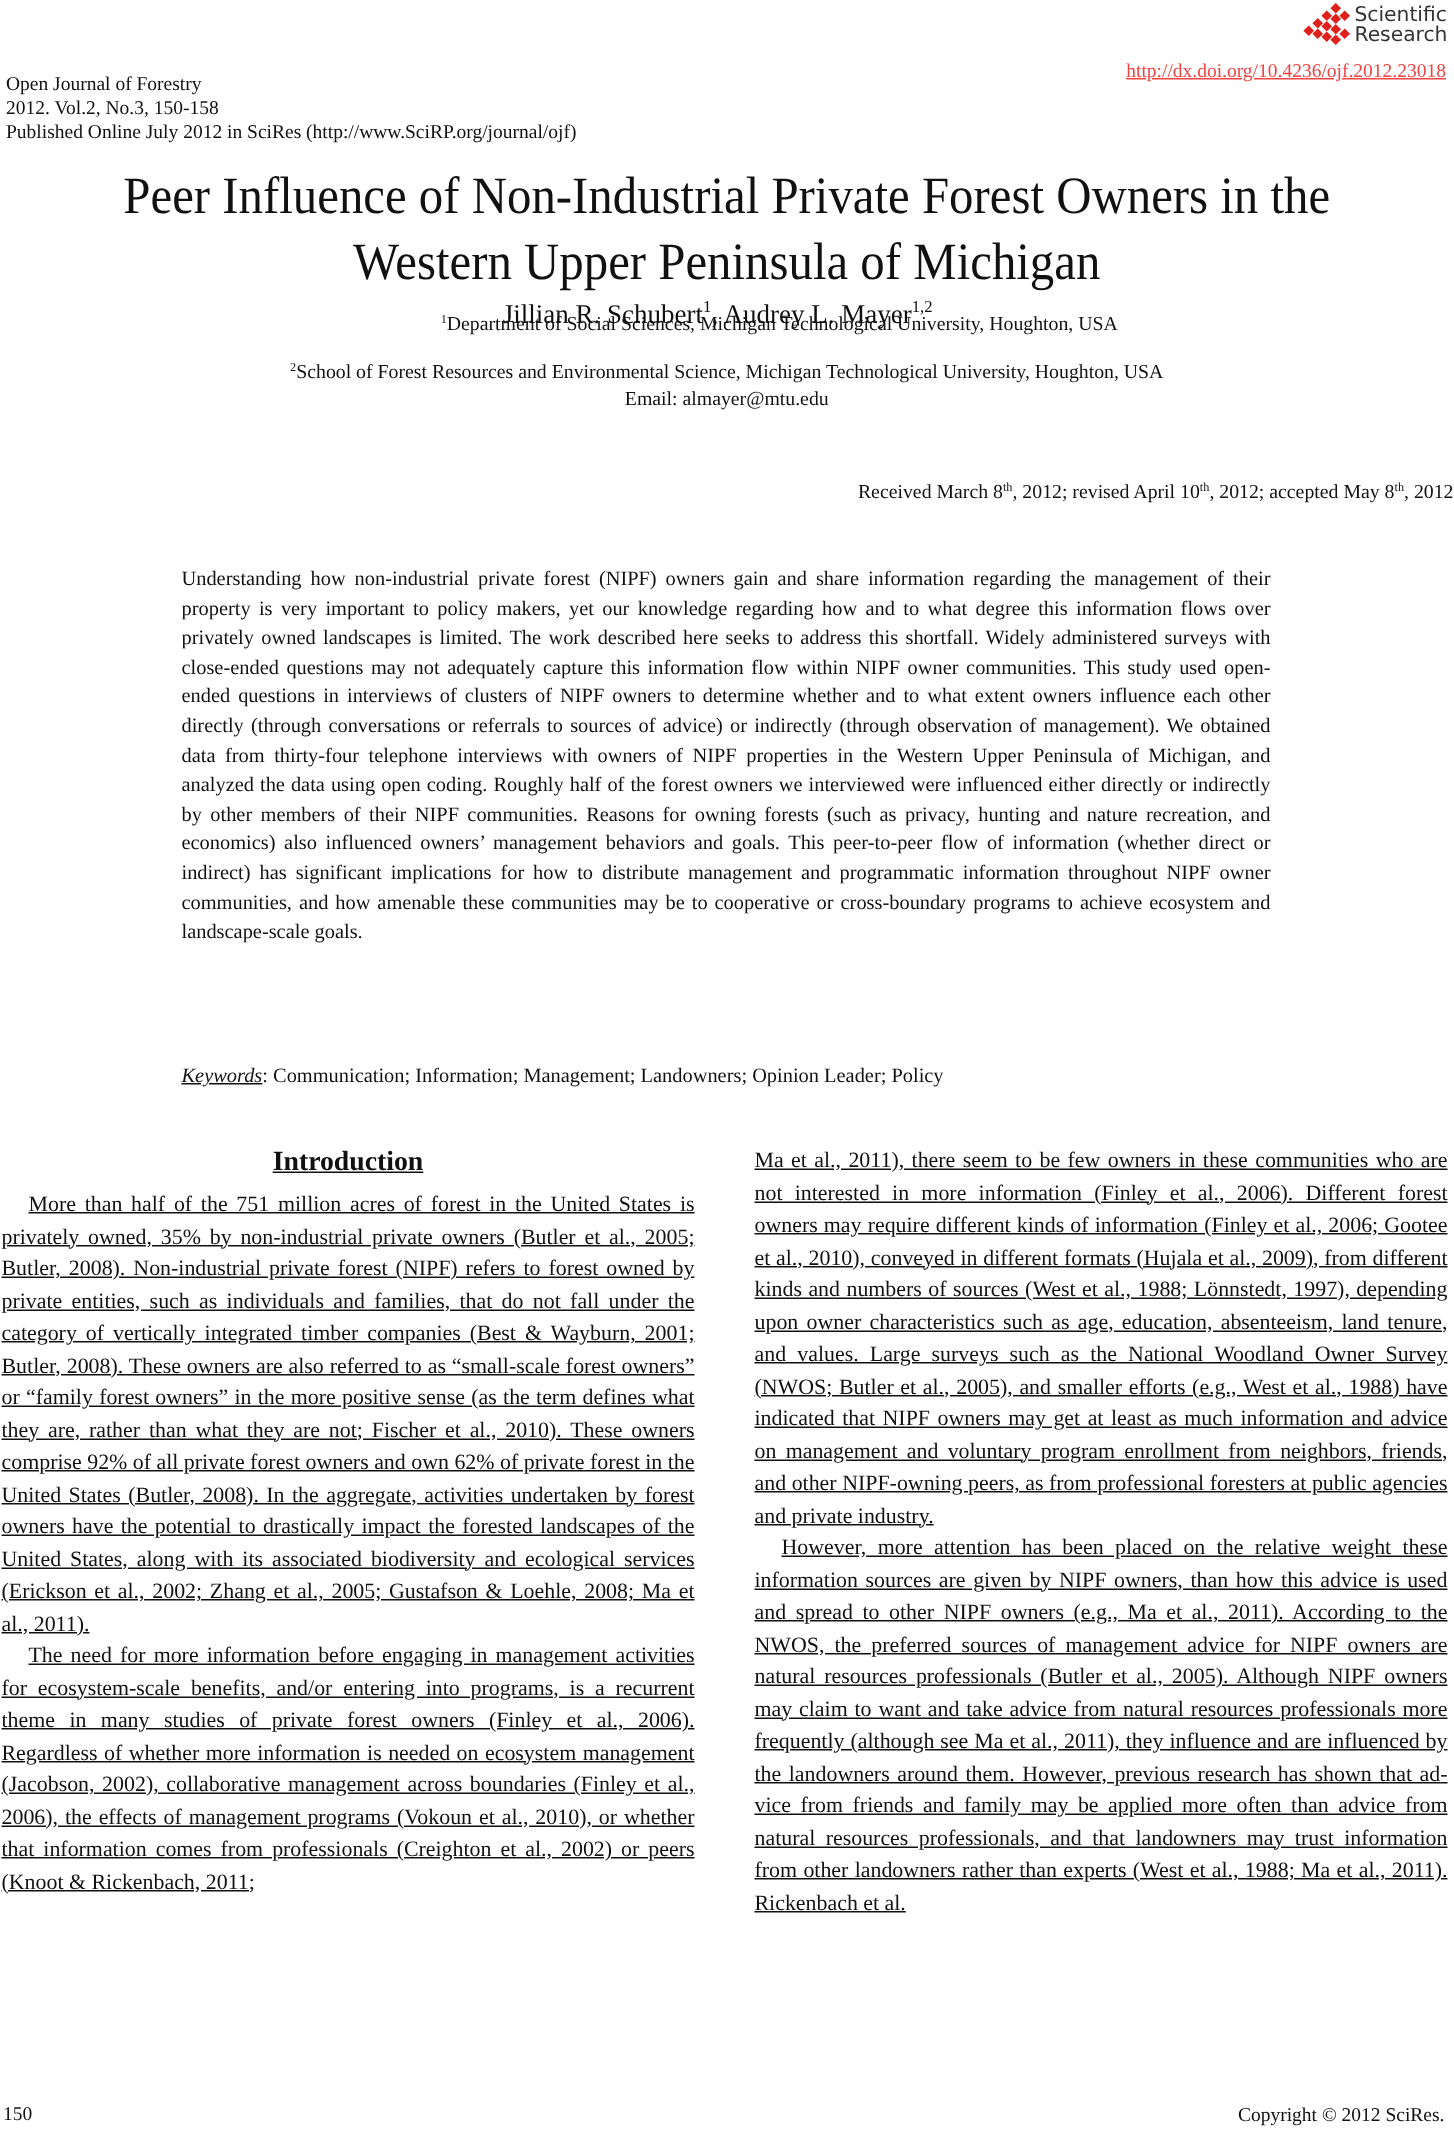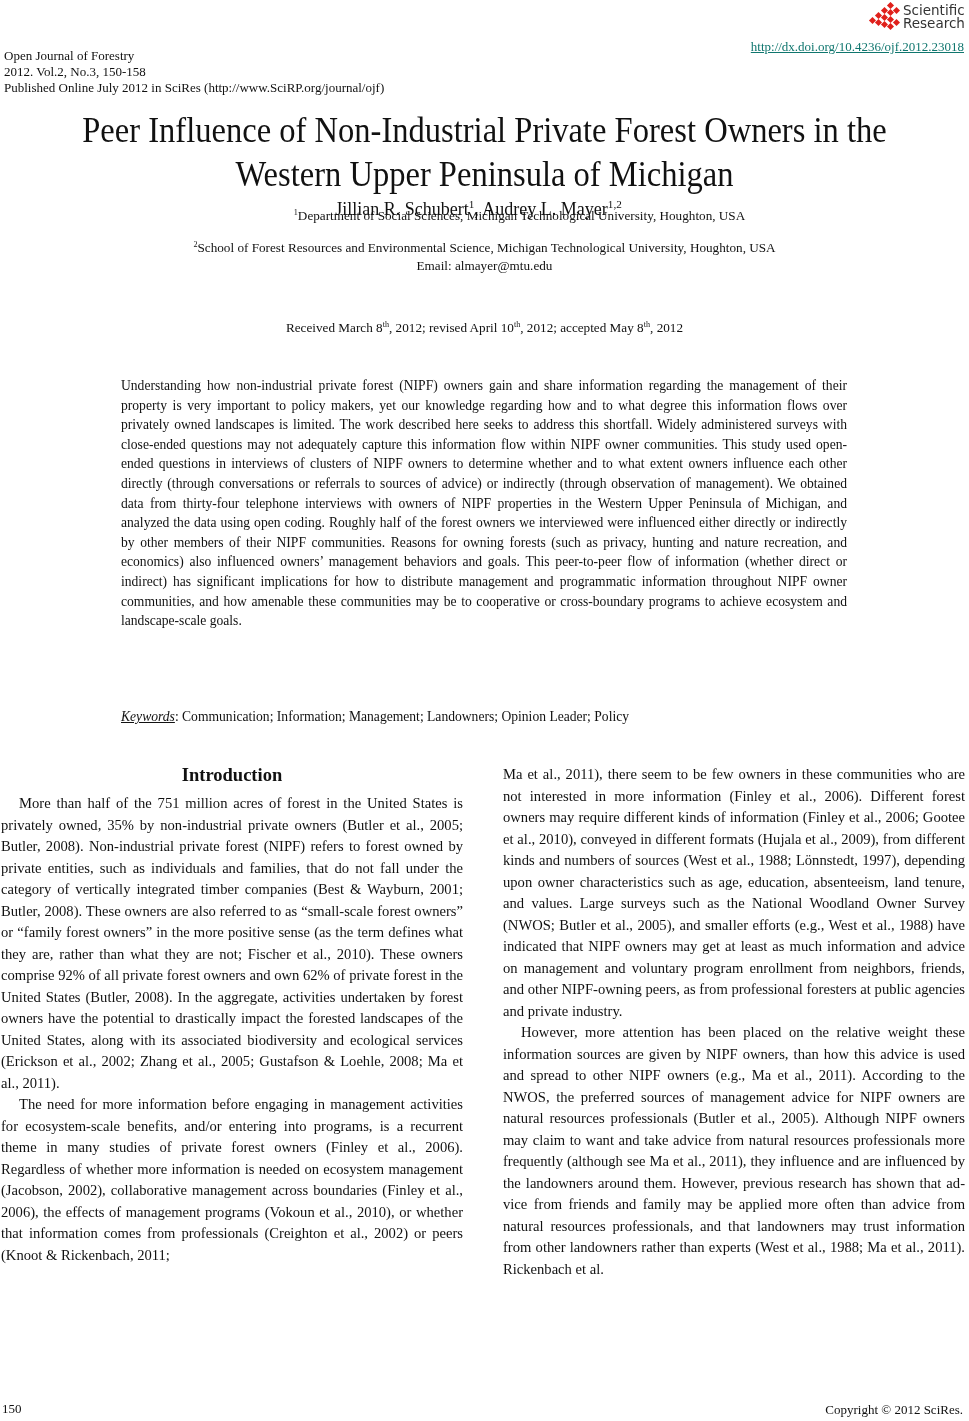--- a/index.html
+++ b/index.html
@@ -5,36 +5,36 @@
   html, body { margin: 0; padding: 0; background: #ffffff; }
   body {
     width: 969px; height: 1421px; position: relative; overflow: hidden;
     font-family: "Liberation Serif", "DejaVu Serif", serif; color: #111;
   }
   .hdr-left { position: absolute; left: 4px; top: 4px; font-size: 13px; line-height: 16px; margin-top: 44px; }
   .hdr-left div { white-space: nowrap; }
   .logo { position: absolute; left: 866px; top: 2px; display: flex; align-items: center; }
   .logo svg { width: 36px; height: 30px; }
   .logo-text { font-family: "DejaVu Sans", "Liberation Sans", sans-serif; color: #333; font-size: 13.5px; line-height: 13px; margin-left: 1px; }
-  .doi { position: absolute; right: 5px; top: 39px; font-size: 13px; color: #0f766e; text-decoration: underline; }
+  .doi { position: absolute; right: 5px; top: 39px; font-size: 13px; color: #ef4444; text-decoration: underline; }
   .title {
     position: absolute; left: 0; width: 969px; top: 109px; text-align: center;
     font-size: 35px; line-height: 44px; transform: scaleX(0.93); transform-origin: center top;
   }
   .authors { position: absolute; left: 0; width: 957px; top: 198px; text-align: center; font-size: 18px; line-height: 22px; }
   .aff { position: absolute; left: 0; width: 969px; text-align: center; font-size: 13.2px; line-height: 18px; }
   .aff sup, .authors sup, .received sup { font-size: 0.62em; vertical-align: 0.6em; line-height: 0; }
-  .received { position: absolute; left: 0; width: 969px; top: 320px; text-align: center; font-size: 13.2px; }
+  .received { position: absolute; left: 0; width: 969px; top: 320px; text-align: right; font-size: 13.2px; }
   .abstract {
     position: absolute; left: 121px; width: 726px; top: 376px;
     font-size: 13.6px; line-height: 19.6px; text-align: justify; hyphens: manual;
   }
   .keywords { position: absolute; left: 121px; top: 709px; font-size: 13.6px; }
   .keywords i { font-style: italic; text-decoration: underline; }
-  .col { position: absolute; top: 764px; width: 462px; font-size: 14.6px; line-height: 21.5px; text-align: justify; }
+  .col { position: absolute; top: 764px; width: 462px; font-size: 14.6px; line-height: 21.5px; text-align: justify; text-decoration: underline; }
   .col.left { left: 1px; }
   .col.right { left: 503px; width: 462px; top: 764px; }
   .sec-title { text-align: center; font-weight: bold; font-size: 18.5px; line-height: 22px; margin-bottom: 7px; margin-top: 0; }
   .col p { margin: 0; text-indent: 18px; }
   .col p.noindent { text-indent: 0; }
   .footer-left { position: absolute; left: 2px; top: 1401px; font-size: 13px; }
   .footer-right { position: absolute; right: 6px; top: 1402px; font-size: 13px; }
 </style>
 </head>
 <body>

